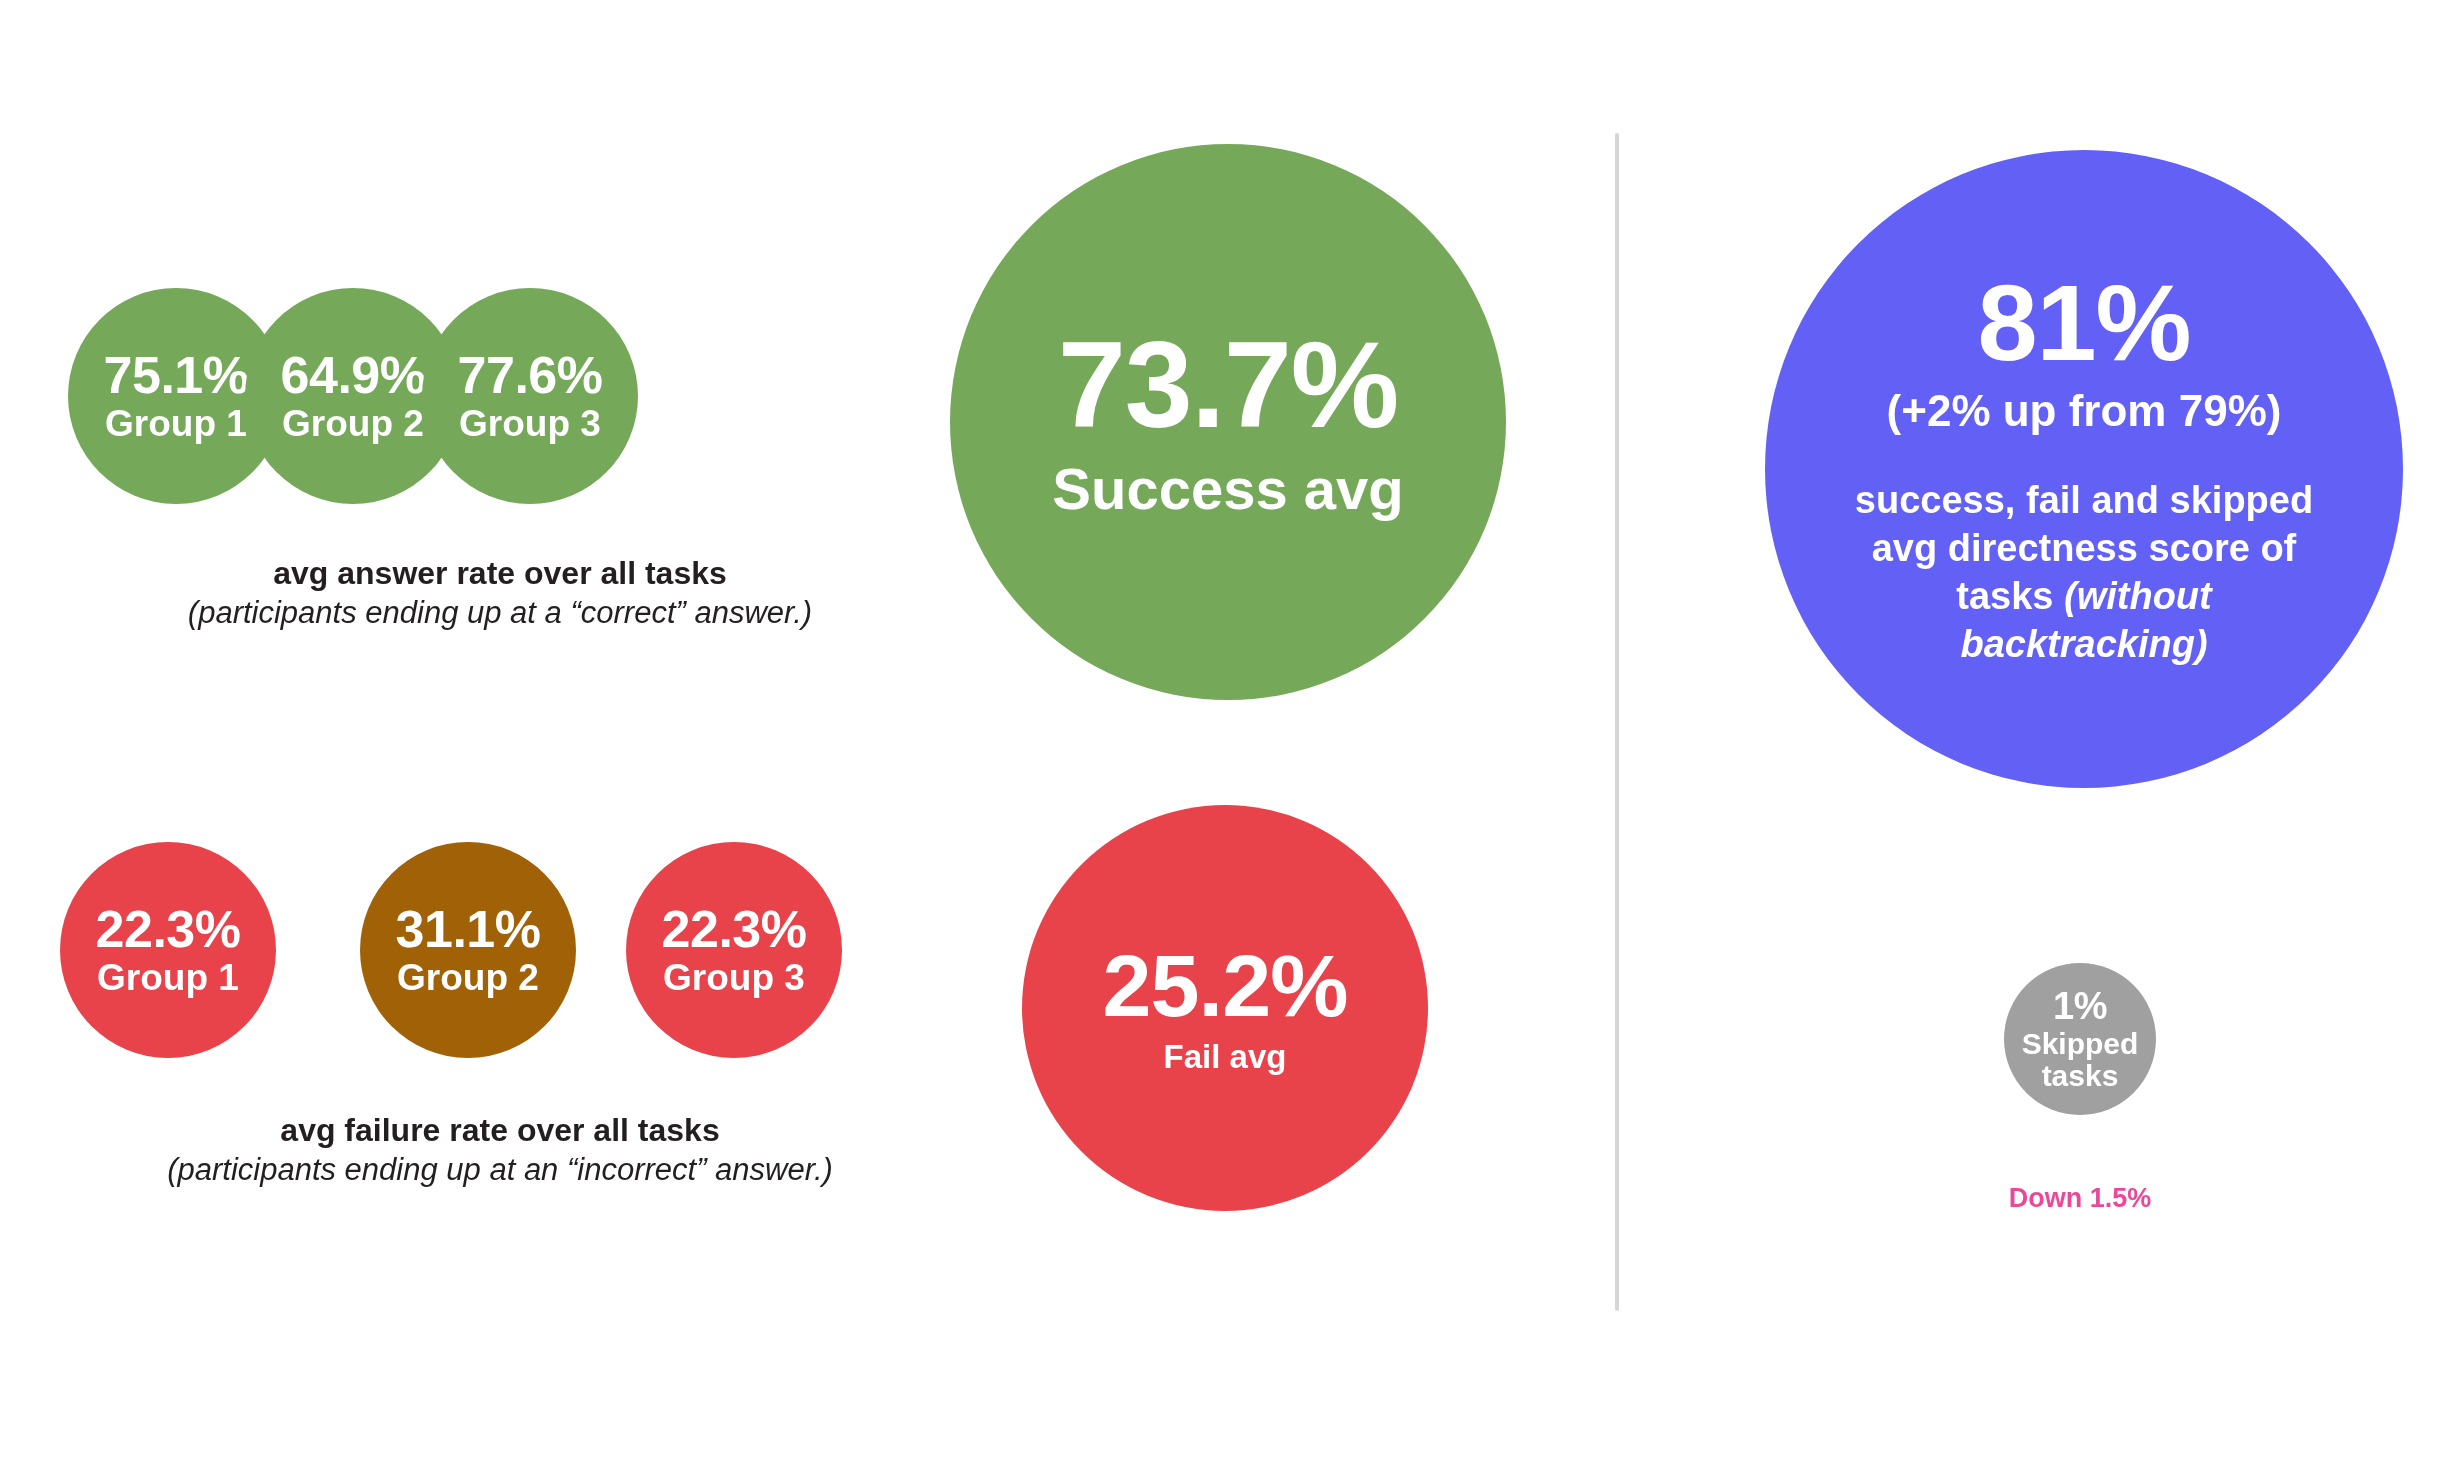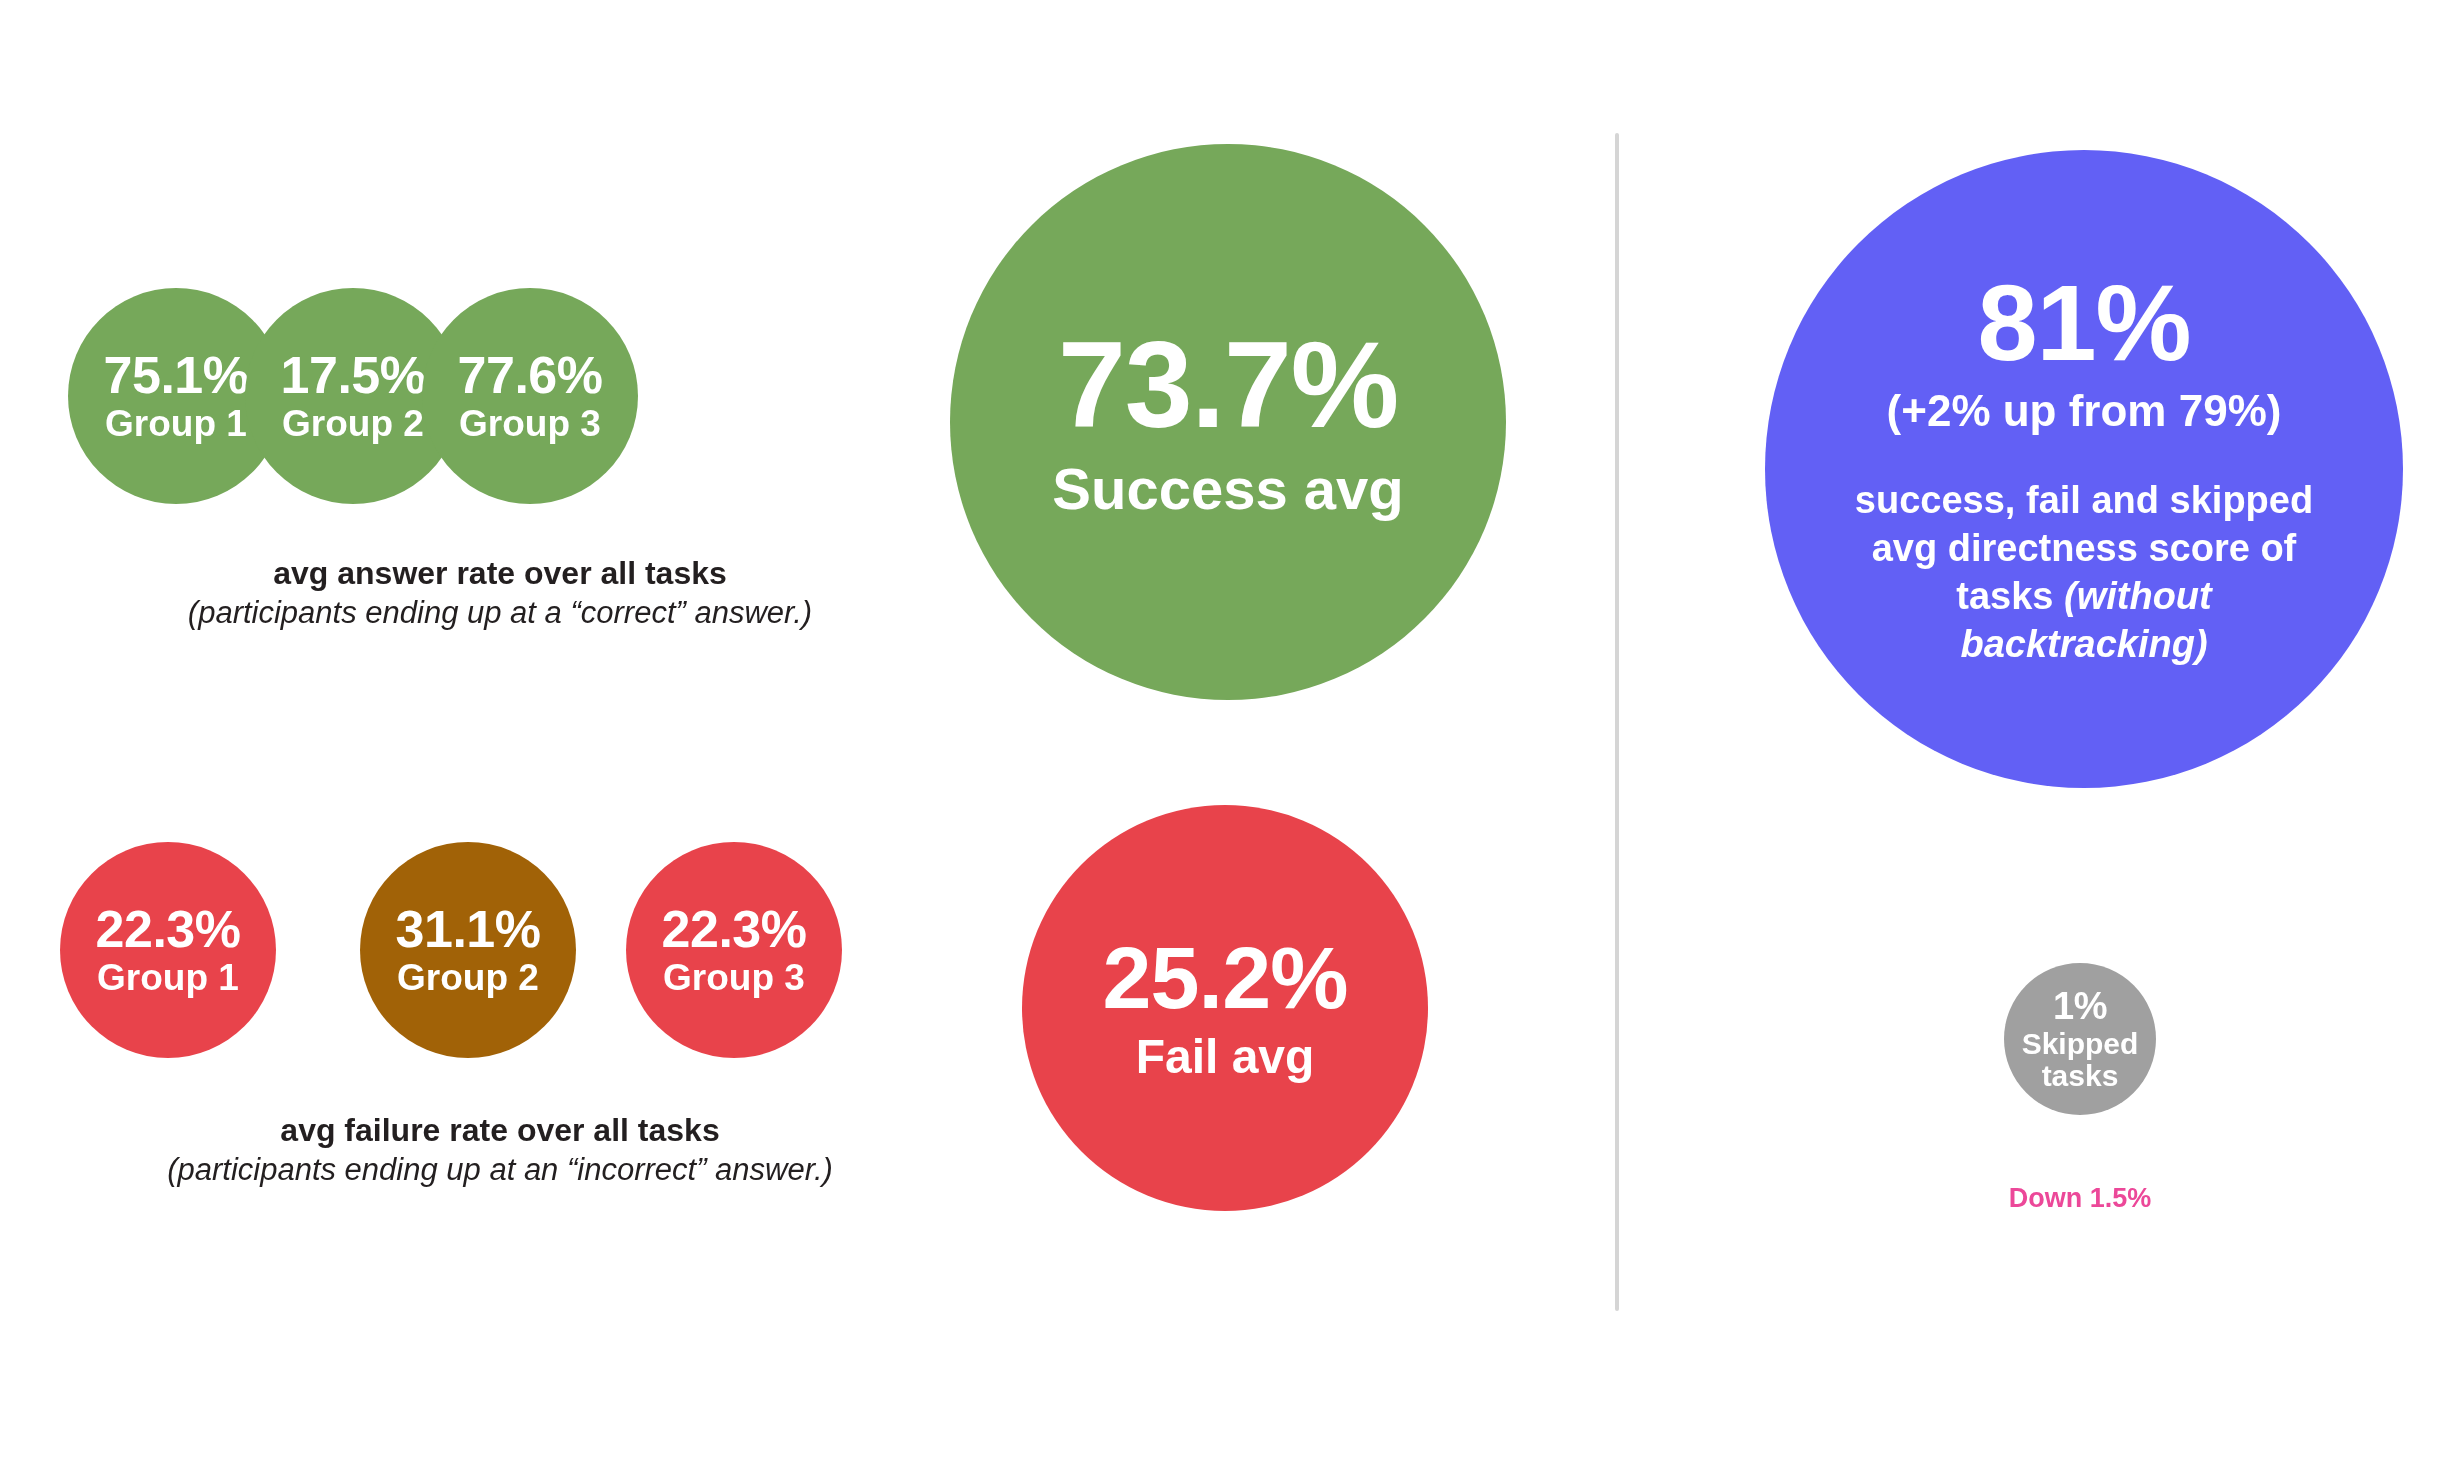--- a/index.html
+++ b/index.html
@@ -76,21 +76,21 @@
 
   .summary-fail {
     width: 406px;
     height: 406px;
   }
   .summary-fail .big {
     font-size: 88px;
     margin-bottom: 8px;
   }
   .summary-fail .sub {
-    font-size: 48px;
+    font-size: 33px;
   }
 
   
   .directness-circle {
     width: 638px;
     height: 638px;
     padding: 0 70px;
   }
   .directness-circle .big {
     font-size: 108px;
@@ -168,21 +168,21 @@
 <body>
 
 <div class="stage">
 
   <div class="circle group-circle" style="left:68px; top:288px; background:#76a85a;">
     <div class="big">75.1%</div>
     <div class="sub">Group 1</div>
   </div>
 
   <div class="circle group-circle" style="left:245px; top:288px; background:#76a85a;">
-    <div class="big">17.5%</div>
+    <div class="big">64.9%</div>
     <div class="sub">Group 2</div>
   </div>
 
   <div class="circle group-circle" style="left:422px; top:288px; background:#76a85a;">
     <div class="big">77.6%</div>
     <div class="sub">Group 3</div>
   </div>
 
   <div class="caption" style="left:60px; top:553px; width:880px;">
     <div class="line1">avg answer rate over all tasks</div>

